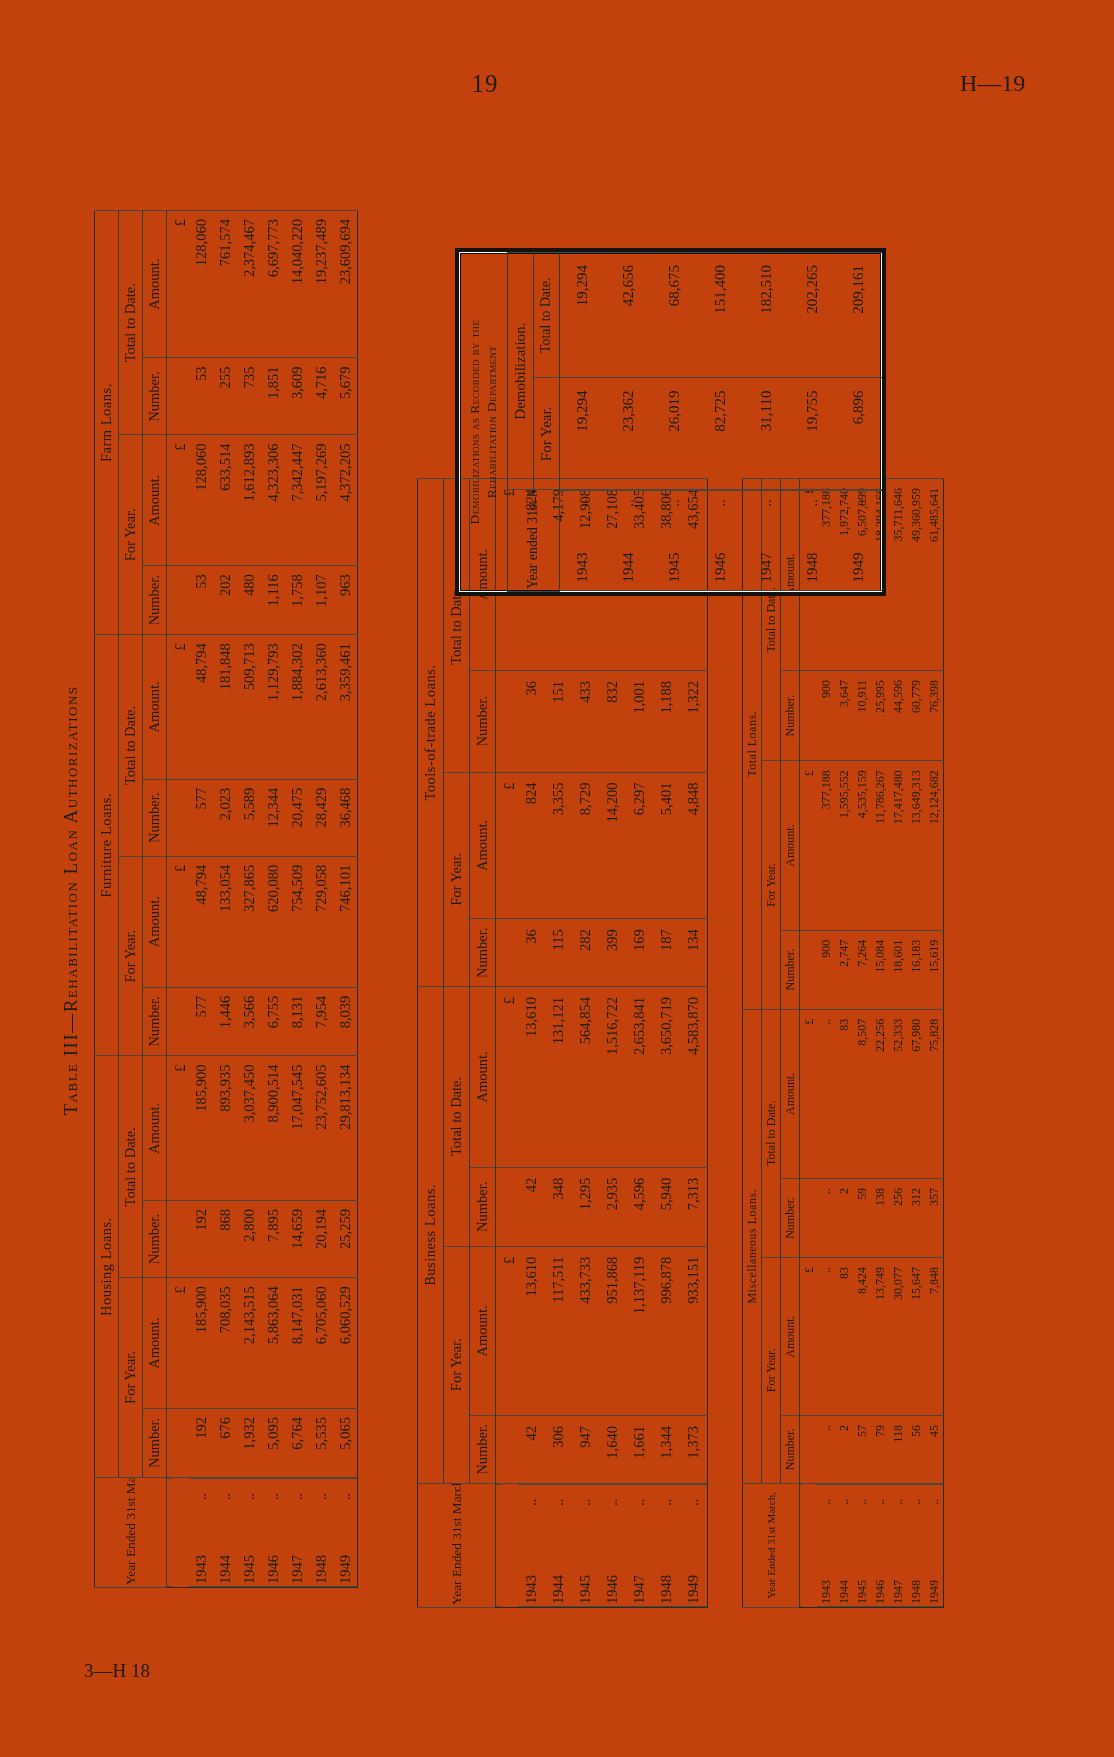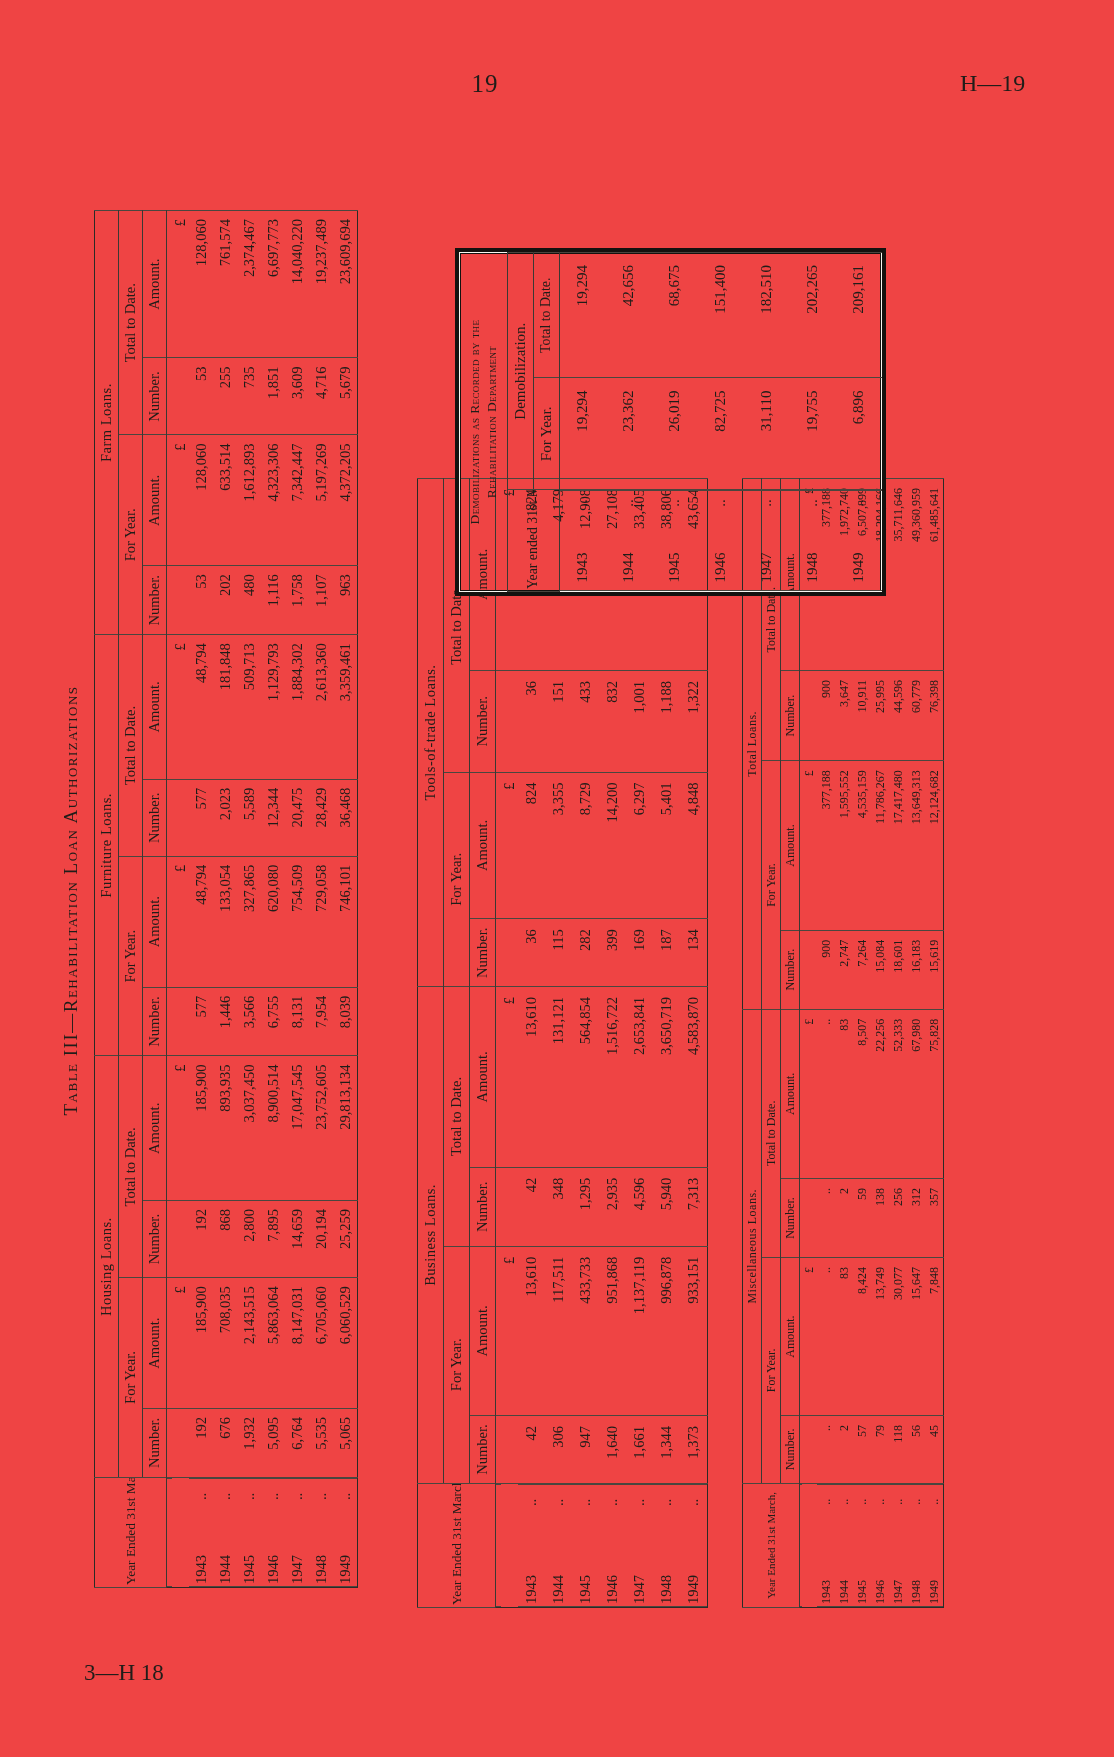--- a/index.html
+++ b/index.html
@@ -1,22 +1,22 @@
 <!DOCTYPE html>
 <html><head>
 <meta charset="utf-8">
 <style>
   html,body{margin:0;padding:0;background:#e8e6e0;}
   .page{position:relative;width:1114px;height:1757px;margin:0 auto;
-        background:#ef4444;color:#201d19;overflow:hidden;
+        background:#c2410c;color:#201d19;overflow:hidden;
         font-family:"Liberation Serif", serif;}
   .pagenum{position:absolute;left:455px;top:70px;width:60px;text-align:center;
            font-size:25px;letter-spacing:1px;}
   .docref{position:absolute;left:960px;top:70px;font-size:24px;}
-  .footer-sig{position:absolute;left:84px;top:1660px;font-size:23px;}
+  .footer-sig{position:absolute;left:84px;top:1660px;font-size:19px;}
 
   
   .rot{position:absolute;left:60px;top:48px;width:1660px;height:1010px;
        transform:rotate(-90deg) translateX(-100%);transform-origin:0 0;}
 
   .main-title{position:absolute;left:120px;top:0;width:1375px;text-align:center;
               font-variant:small-caps;font-size:19px;letter-spacing:1.5px;
               white-space:nowrap;}
 
   table.t{border-collapse:collapse;table-layout:fixed;

